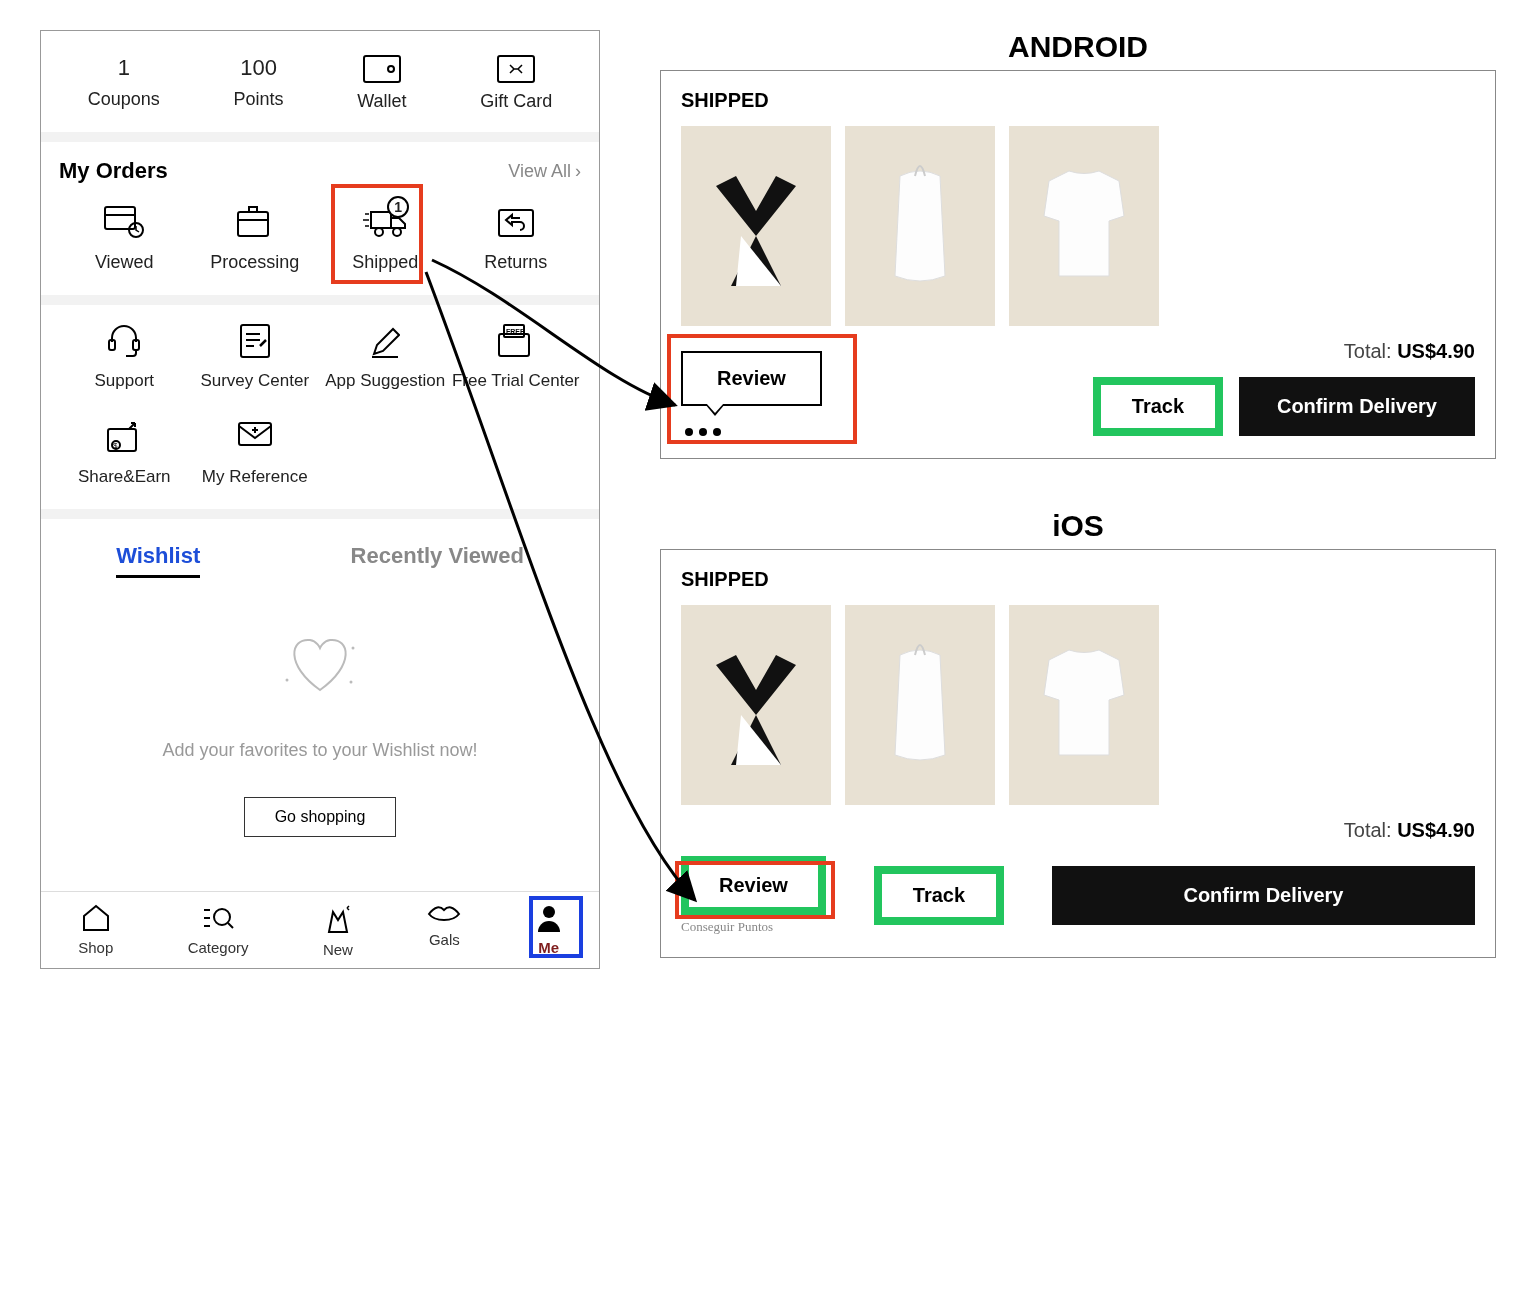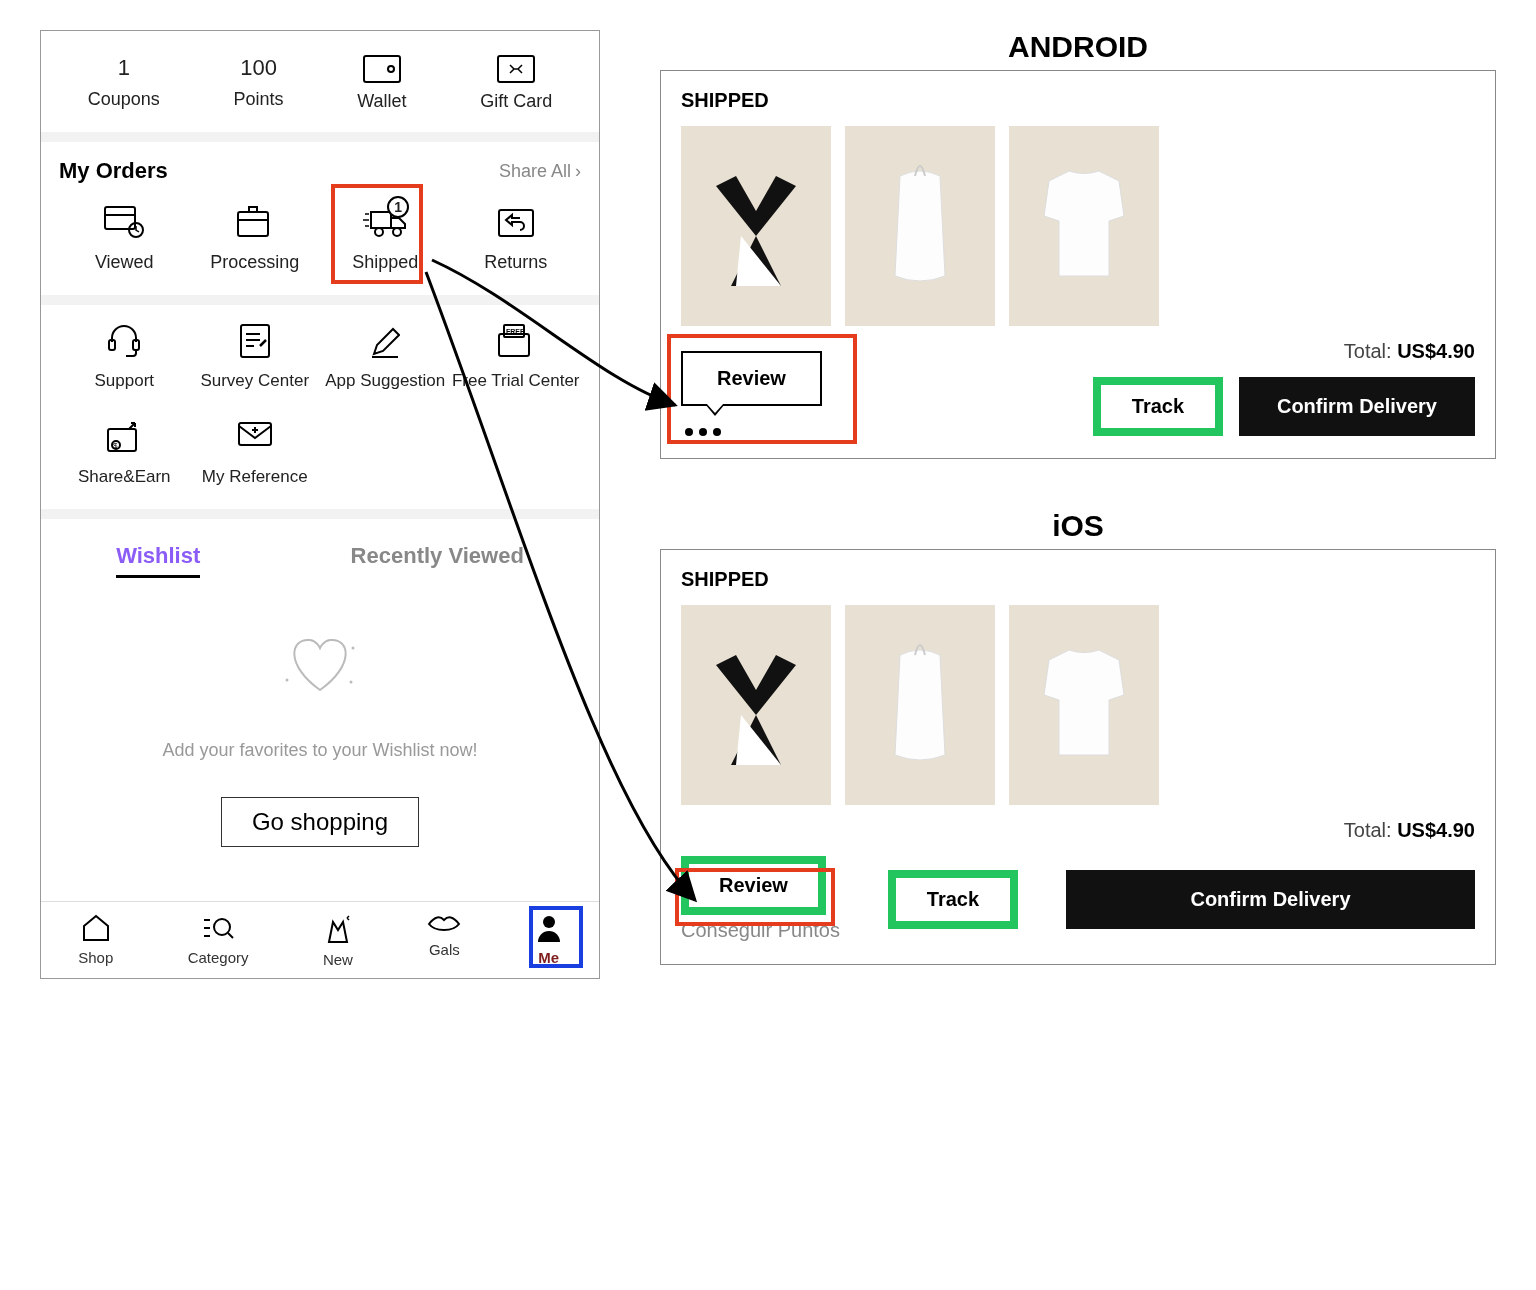--- a/index.html
+++ b/index.html
@@ -100,33 +100,33 @@
     padding: 18px 0 12px;
     margin-top:6px;
   }
   .tab {
     font-size: 22px;
     font-weight: 700;
     color: #888;
     padding-bottom: 6px;
   }
   .tab.active {
-    color: #8b5cf6;
+    color: #1d4ed8;
     border-bottom: 3px solid #000;
   }
   .wishlist-body{
     padding: 40px 20px 50px;
     display:flex; flex-direction:column; align-items:center; gap:36px;
   }
   .wishlist-msg{ color:#999; font-size:18px; }
   .go-shop{
     border:1px solid #333;
     background:#fff;
     padding:10px 30px;
-    font-size:24px;
+    font-size:16px;
   }
 
   .bottom-nav{
     display:flex;
     justify-content:space-around;
     padding:12px 0 10px;
     border-top:1px solid #ddd;
     margin-top: 4px;
     position:relative;
   }
@@ -214,21 +214,21 @@
     content:"";
     position:absolute;
     bottom:-9px; left:23px;
     width:0;height:0;
     border-left:9px solid transparent;
     border-right:9px solid transparent;
     border-top:10px solid #fff;
     z-index:1;
   }
   .small-sub{
-    font-size:20px; color:#888; margin-top:4px; display:block; text-align:center;
+    font-size:13px; color:#888; margin-top:4px; display:block; text-align:center;font-family:Liberation Serif, serif;
   }
   .btn-row.ios{ justify-content:flex-start; }
 
   
   #arrows{
     position:absolute;
     top:0;left:0;
     pointer-events:none;
   }
 </style>
@@ -267,21 +267,21 @@
         <div>Gift Card</div>
       </div>
     </div>
 
     <div class="sep"></div>
 
     <div class="section" style="position:relative;">
       <div class="sec-head">
         <div class="sec-title">My Orders</div>
         <div class="view-all">
-          <span>Share All</span>
+          <span>View All</span>
           <span>›</span>
         </div>
       </div>
       <div class="order-row">
         <div class="order-item">
           <div class="ico">
             <svg width="40" height="32" viewBox="0 0 40 32" fill="none" stroke="#000" stroke-width="2">
                 <rect x="1" y="1" width="30" height="22" rx="2"></rect>
                 <line x1="1" y1="9" x2="31" y2="9"></line>
                 <circle cx="32" cy="24" r="7"></circle>

